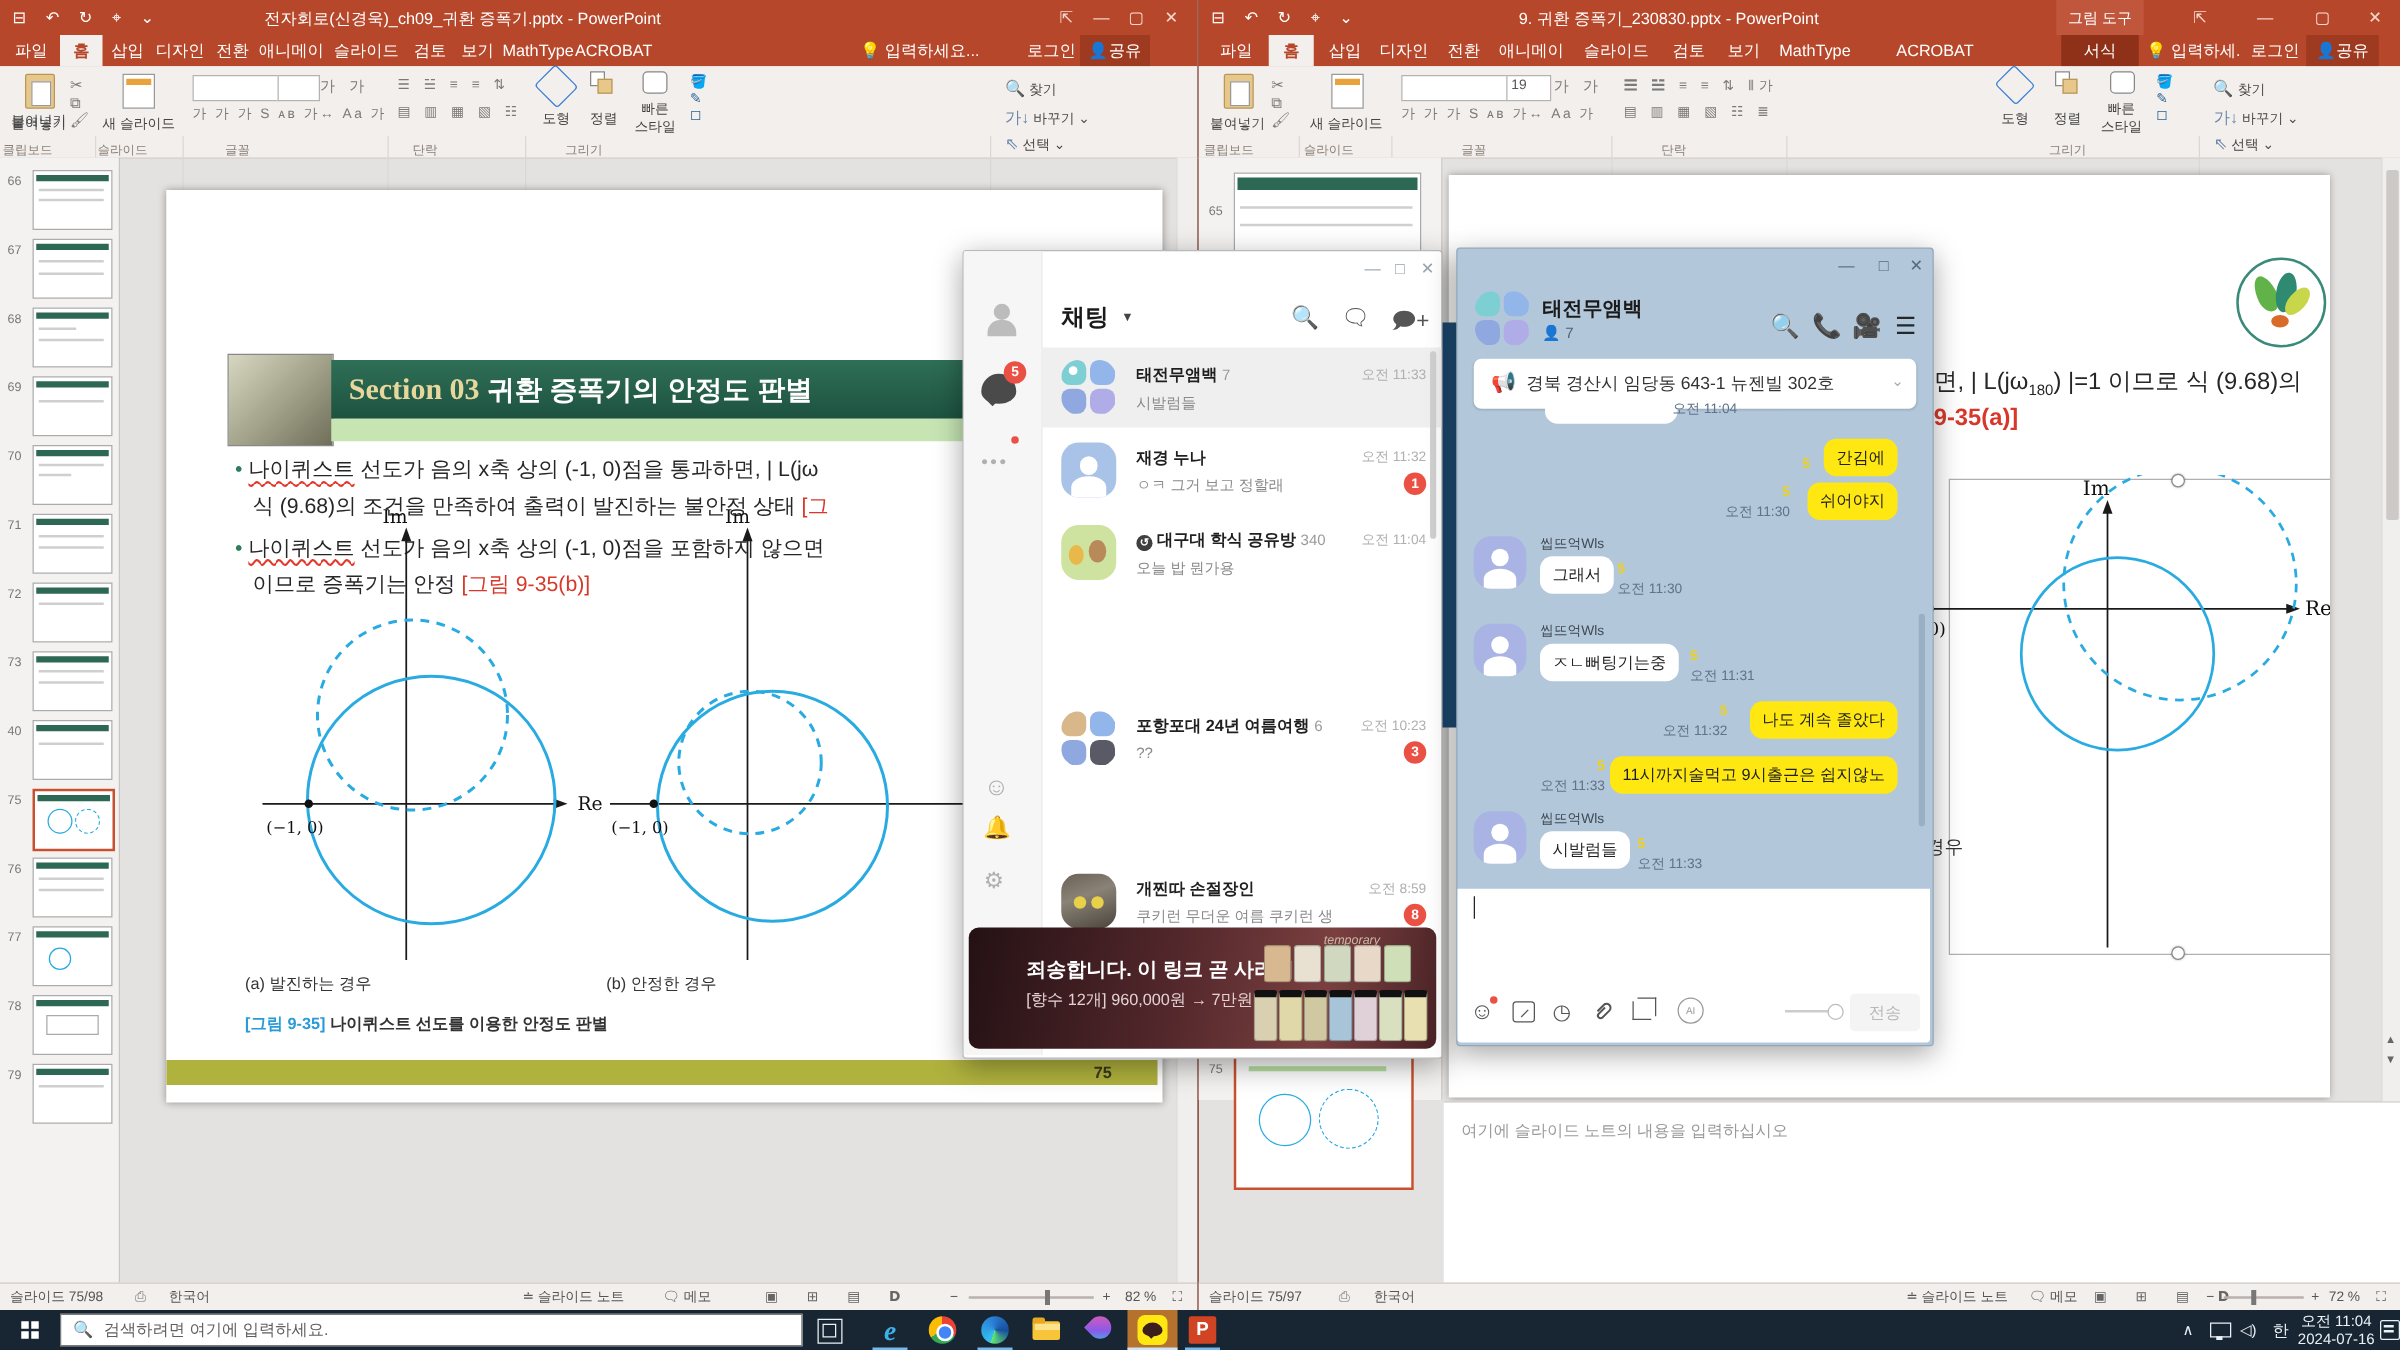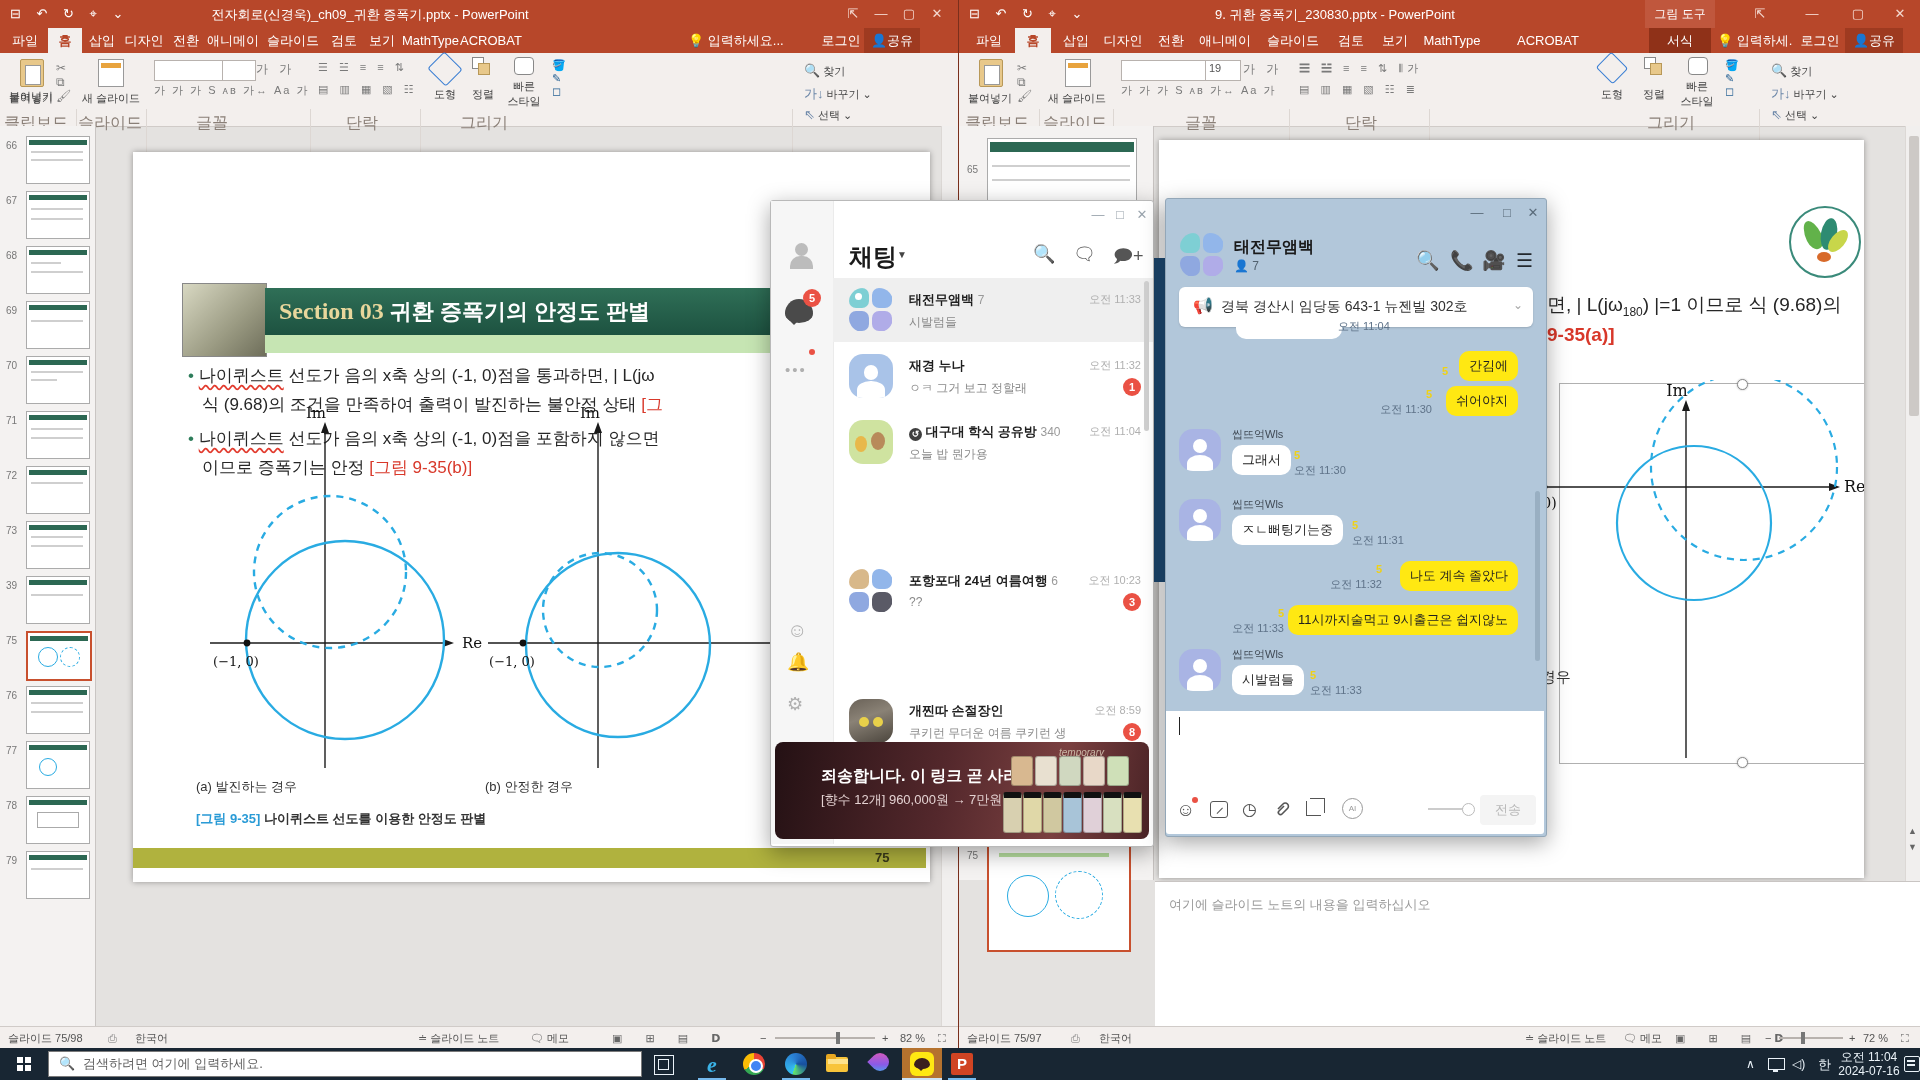--- a/index.html
+++ b/index.html
@@ -13,21 +13,21 @@
   .titlebar{background:#B7472A;height:28px;color:#fff}
   .qat{color:#fff;font-size:13px;letter-spacing:6px}
   .wtitle{color:#fff;font-size:13px;text-align:center}
   .wctl{color:#f4d9d0;font-size:13px;width:30px;text-align:center;line-height:28px}
   .tabsrow{background:#B7472A;height:25px}
   .tab{color:#fff;font-size:13px;line-height:25px;text-align:center}
   .tab.active{background:#f3efed;color:#B7472A;font-weight:bold}
   .tab.ctx{background:#8f3118}
   .sharebtn{background:#9e3a20;color:#fff;font-size:13px;line-height:25px;text-align:center}
   .ribbon{background:#f3efed;height:73px;border-bottom:1px solid #d0cbc8}
-  .glabel{font-size:16px;color:#8a7f77;text-align:center}
+  .glabel{font-size:10px;color:#8a7f77;text-align:left}
   .rsep{width:1px;background:#ddd7d3;top:56px;height:62px}
   .rtxt{font-size:11px;color:#444}
   .rico{color:#6b86a8;font-size:13px}
   .combобox,.combo{background:#fff;border:1px solid #b8b2ae;height:17px;font-size:11px;color:#555;padding:1px 3px}
   .fakeicons{color:#7a7a7a;font-size:12px;letter-spacing:4px}
   .paste-ico{width:22px;height:26px;background:#e8c88a;border:1px solid #b89858;border-radius:2px}
   .paste-page{width:14px;height:18px;background:#fff;border:1px solid #999}
   .statusbar{background:#f3efed;border-top:1px solid #d0cbc8;height:22px;font-size:11px;color:#555;line-height:22px}
   .thumbpanel{background:#f4f2f1;border-right:1px solid #c9c5c3}
   .thumbnum{font-size:10px;color:#777}
@@ -208,21 +208,21 @@
         <div class="a thumbbox" style="left:26px;top:340px;width:62px;height:46px">
           <div class="minislide-bar"></div>
           <div class="minislide-line" style="top:15px"></div>
         </div>
     <div class="a thumbnum" style="left:6px;top:399px">73</div>
         <div class="a thumbbox" style="left:26px;top:395px;width:62px;height:46px">
           <div class="minislide-bar"></div>
           <div class="minislide-line" style="top:14px"></div>
           <div class="minislide-line" style="top:23px"></div>
         </div>
-    <div class="a thumbnum" style="left:6px;top:454px">39</div>
+    <div class="a thumbnum" style="left:6px;top:454px">40</div>
         <div class="a thumbbox" style="left:26px;top:450px;width:62px;height:46px">
           <div class="minislide-bar"></div>
           <div class="minislide-line" style="top:17px"></div>
         </div>
     <div class="a thumbnum" style="left:6px;top:509px">75</div>
         <div class="a thumbbox cur" style="left:26px;top:505px;width:62px;height:46px">
           <div class="minislide-bar"></div>
           <div class="a" style="left:10px;top:14px;width:18px;height:18px;border:1px solid #29abe2;border-radius:50%"></div>
           <div class="a" style="left:32px;top:14px;width:18px;height:18px;border:1px dashed #29abe2;border-radius:50%"></div>
         </div>
@@ -496,21 +496,21 @@
     <div class="a" style="left:16px;top:418px;color:#b0b0b0;font-size:20px">☺</div>
     <div class="a" style="left:16px;top:450px;color:#b0b0b0;font-size:18px">🔔</div>
     <div class="a" style="left:16px;top:492px;color:#b0b0b0;font-size:18px">⚙</div>
   </div>
 
   <span class="a kctl" style="left:316px;top:6px">—</span>
   <span class="a kctl" style="left:338px;top:6px">□</span>
   <span class="a kctl" style="left:360px;top:6px">✕</span>
 
   <div class="a" style="left:62px;top:30px;width:320px;height:45px">
-    <span class="a" style="left:16px;top:10px;font-size:24px;font-weight:bold;color:#1a1a1a">채팅</span>
+    <span class="a" style="left:16px;top:10px;font-size:19px;font-weight:bold;color:#1a1a1a">채팅</span>
     <span class="a" style="left:64px;top:18px;font-size:10px;color:#444">▼</span>
     <span class="a" style="left:200px;top:12px;font-size:18px;color:#555">🔍</span>
     <span class="a" style="left:240px;top:12px;font-size:18px;color:#555">🗨</span>
     <span class="a" style="left:280px;top:12px;font-size:18px;color:#555">🗩+</span>
   </div>
 
   <div class="a" style="left:62px;top:77px;width:320px;height:64px;background:#efefef">
     <div class="a avatar" style="left:16px;top:10px;width:44px;height:44px">
       <div class="tile" style="left:0;top:0;background:#7ecfd4"></div>
           <div class="tile" style="left:23px;top:0;background:#92b6ea"></div>

